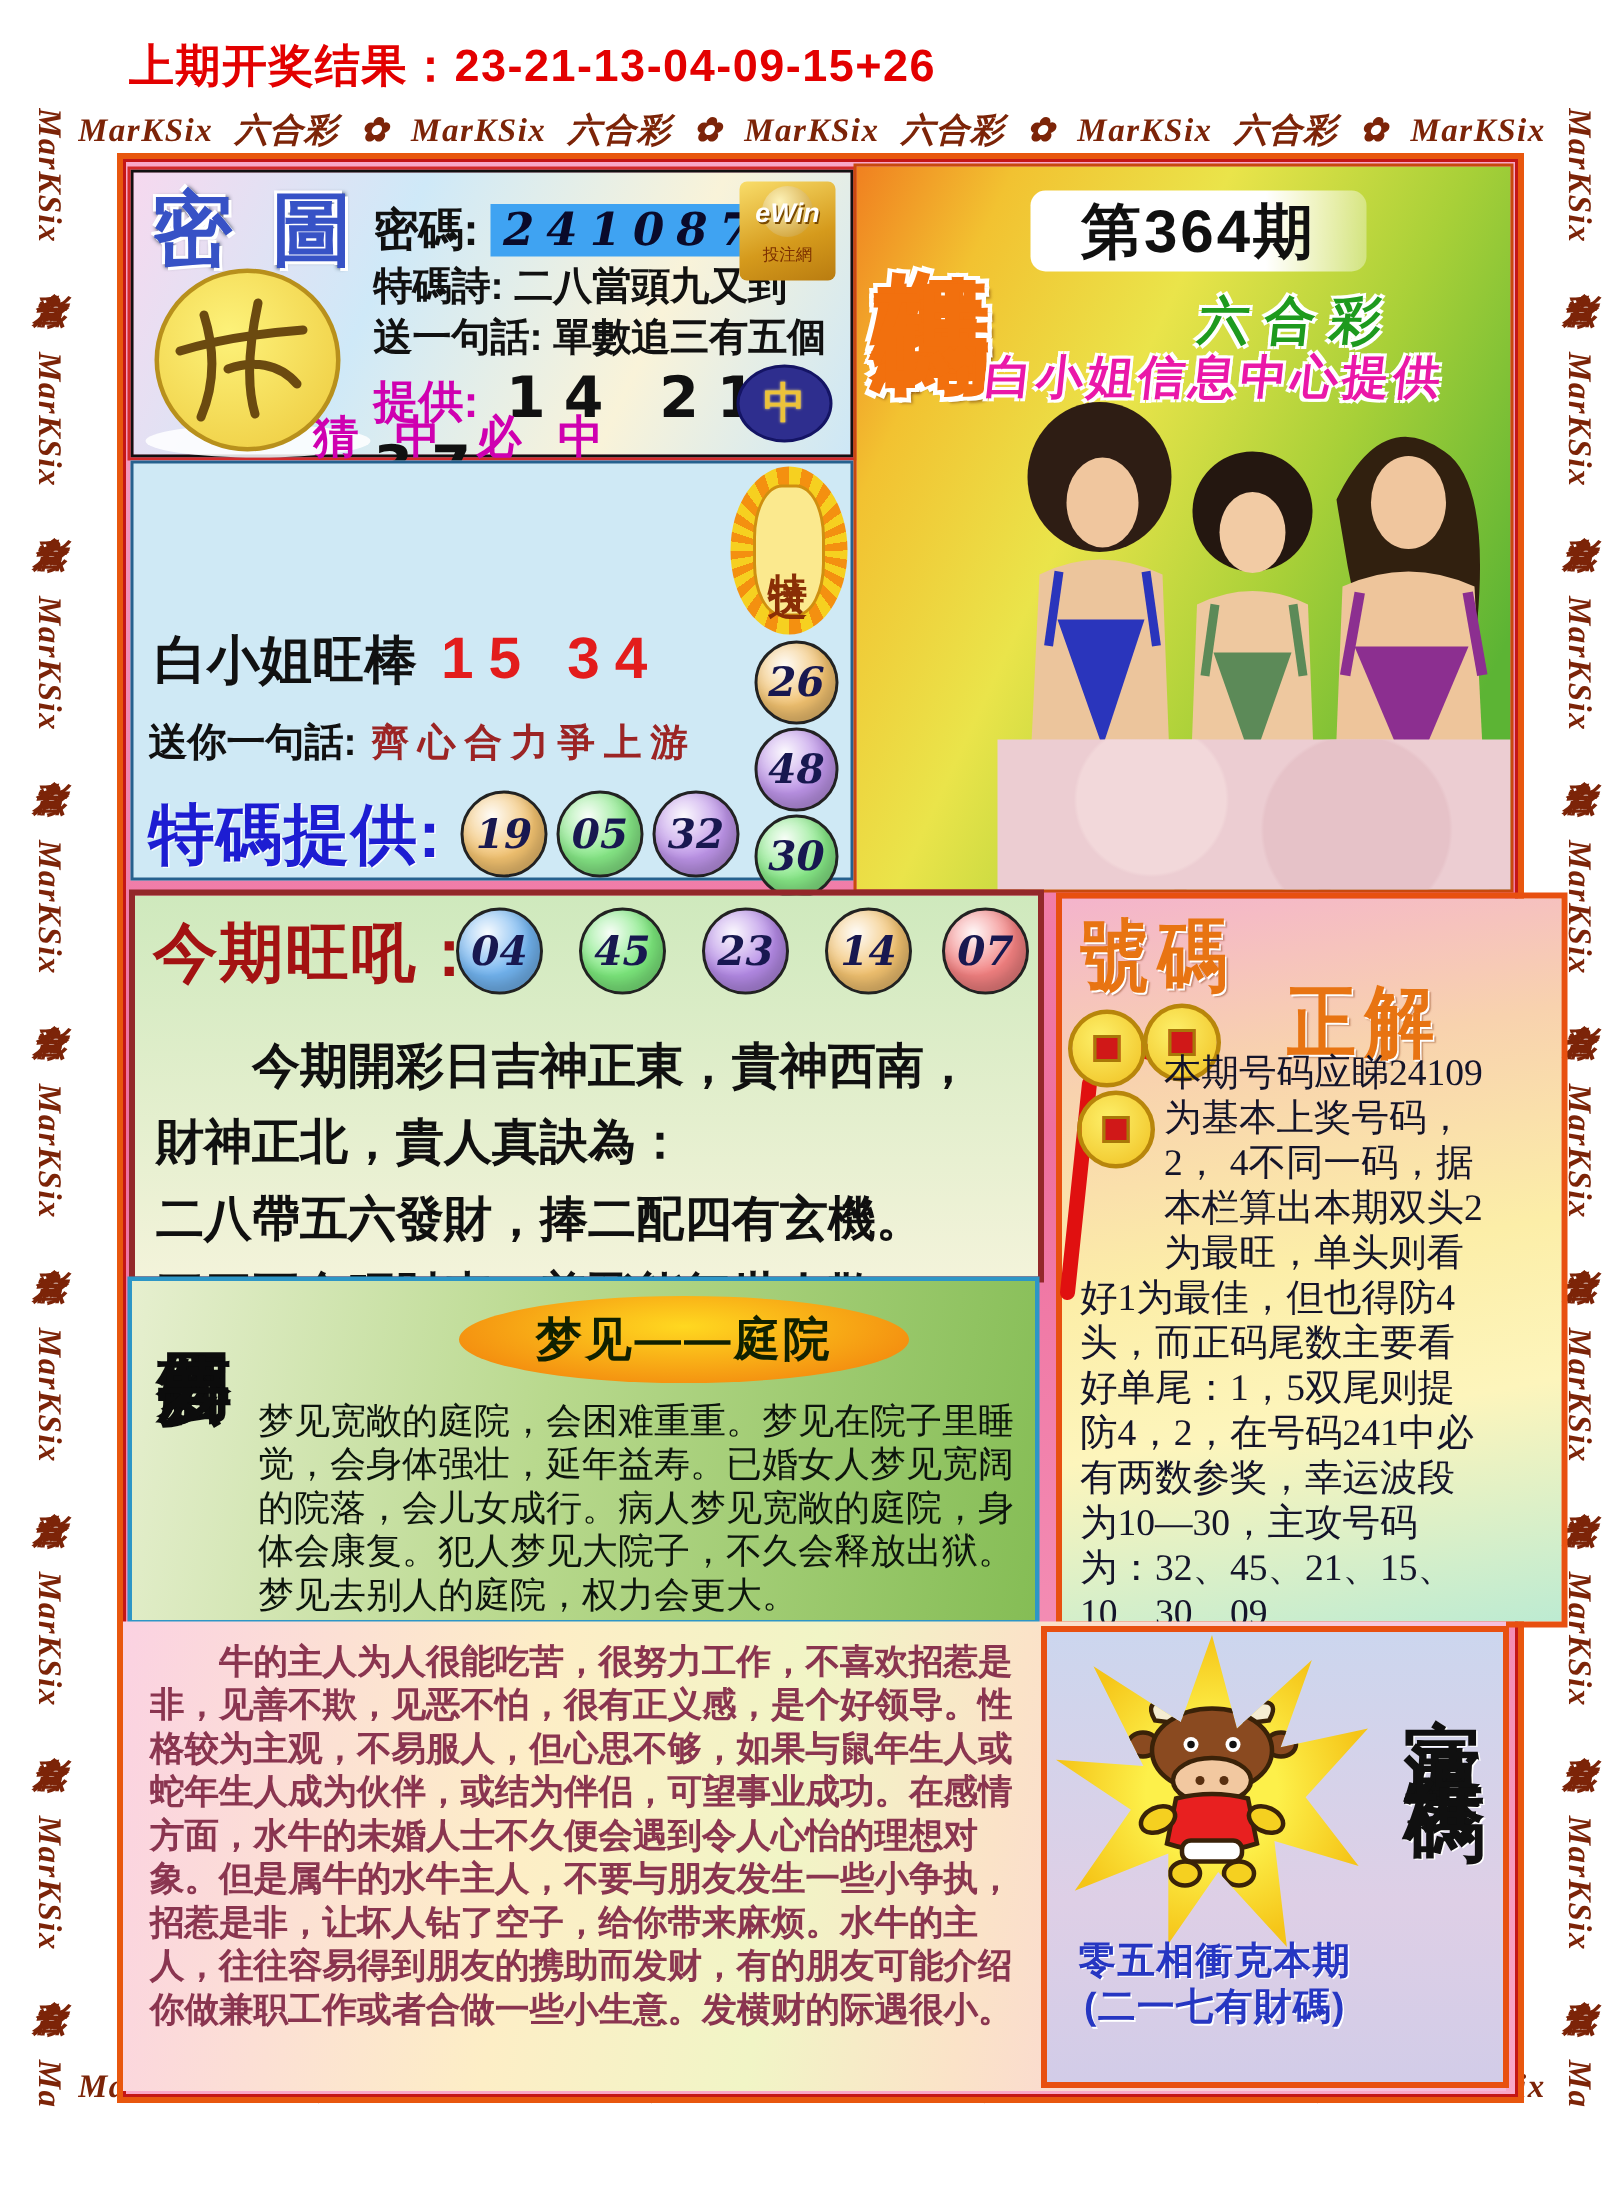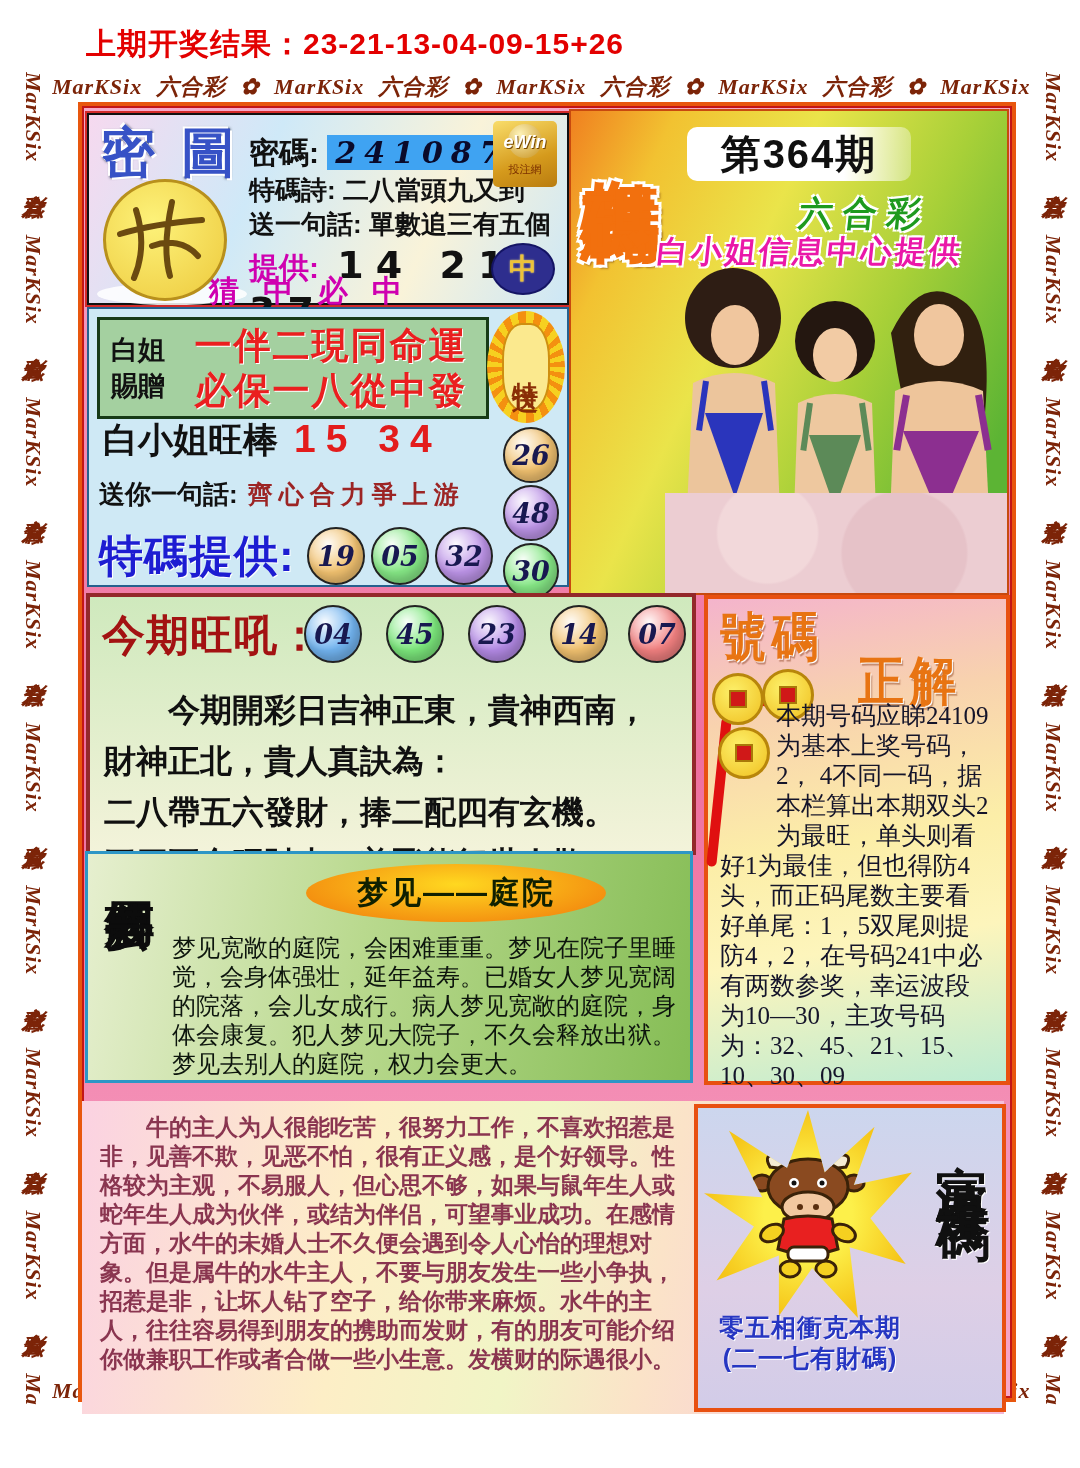--- a/index.html
+++ b/index.html
@@ -144,38 +144,38 @@
     display:flex;align-items:center;justify-content:center;
     font-size:31px;font-weight:900;color:#102000;letter-spacing:2px;
   }
   .jm-body{left:84px;top:80px;width:506px;font:500 24px "Liberation Serif",serif;
     color:#0d150d;line-height:29px;}
   
   .zhengjie{
     left:622px;top:489px;width:298px;height:482px;
     border:4px solid #e85010;
     background:linear-gradient(170deg,#f4b4cc 0%,#f8d2ae 24%,#fceea8 50%,#fdf5bc 70%,#bdebd2 100%);
+    padding-left:35px;
   }
   .zj-h1,.zj-h2{font:900 46px "Liberation Serif",serif;color:#e87412;letter-spacing:6px;
     text-shadow:1px 1px 0 #fff,2px 2px 1px rgba(120,40,0,.4);transform:scaleY(1.15);}
   .zj-h1{left:12px;top:8px;}
   .zj-h2{left:150px;top:52px;}
   .coin{width:46px;height:46px;border-radius:50%;border:3px solid #b8860b;
     background:radial-gradient(circle at 40% 35%,#fdf06a,#f0c020);
     display:flex;align-items:center;justify-content:center;}
   .coin::after{content:"";width:14px;height:14px;background:#d01818;border:2px solid #a87808;}
   .ribbon{position:absolute;background:#e01010;border-radius:40px;}
   .zj-body{left:12px;top:102px;width:272px;font:500 25px "Liberation Serif",serif;
     color:#14142a;line-height:30px;}
   .zj-spacer{float:left;width:56px;height:150px;}
   
   .bottom-panel{
     left:0px;top:975px;width:922px;height:313px;
     background:linear-gradient(100deg,#fbd2e2 0%,#fdeec6 30%,#f1f5c6 48%,#fbe3c8 62%,#f8c6de 88%,#f4b8d8 100%);
-    margin-top:20px;
   }
   .zodiac{left:18px;top:12px;width:596px;font:600 23px "Liberation Serif",serif;
     color:#8a3550;line-height:29px;text-indent:2em;}
   .fupo-box{
     left:612px;top:3px;width:304px;height:300px;
     border:4px solid #e85010;
     background:linear-gradient(180deg,#ccd6ee 0%,#decfe6 60%,#d2cce8 100%);
   }
   .starburst{
     left:6px;top:2px;width:208px;height:208px;
@@ -236,30 +236,20 @@
     <div class="abs mitu-row r5 lbl-magenta">猜 中 必 中</div>
     <div class="abs ewin">
       <div class="g"></div>
       <div class="t1">eWin</div>
       <div class="t2">投注網</div>
     </div>
     <div class="abs seal">中</div>
   </div>
 
   <div class="abs cizeng">
-    <div class="abs cz-header">
-      <div class="giver">
-        <div>白姐</div>
-        <div>賜贈</div>
-      </div>
-      <div class="slogans">
-        <div class="slogan">一伴二現同命運</div>
-        <div class="slogan">必保一八從中發</div>
-      </div>
-    </div>
     <div class="abs badge">
       <div class="badge-inner">特送</div>
     </div>
     <div class="abs wangbang">
       <span>白小姐旺棒</span><b>15 34</b>
     </div>
     <div class="abs cz-phrase">
       <span>送你一句話:</span><b>齊心合力爭上游</b>
     </div>
     <div class="abs tema-label">特碼提供:</div>

